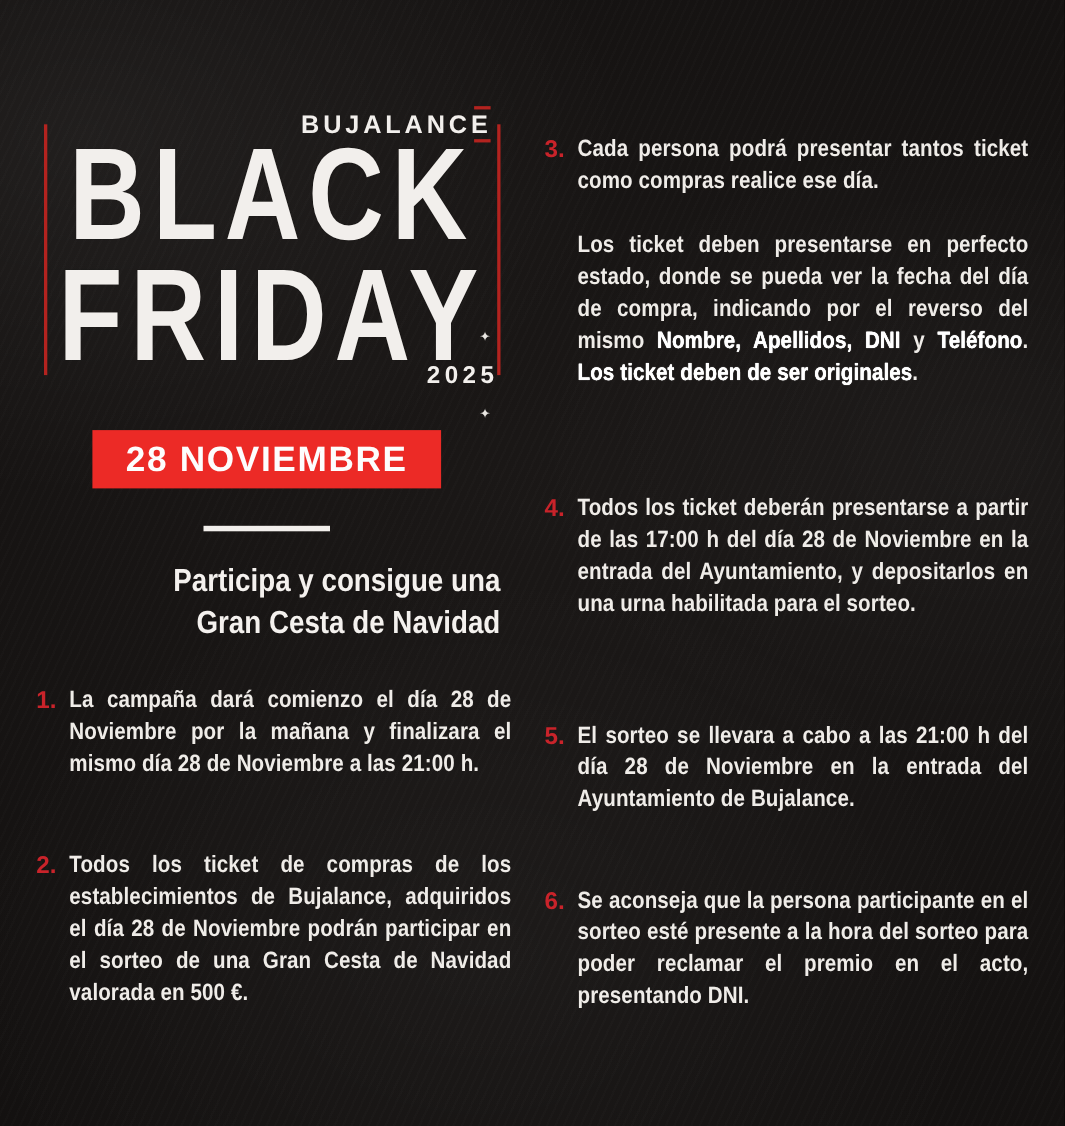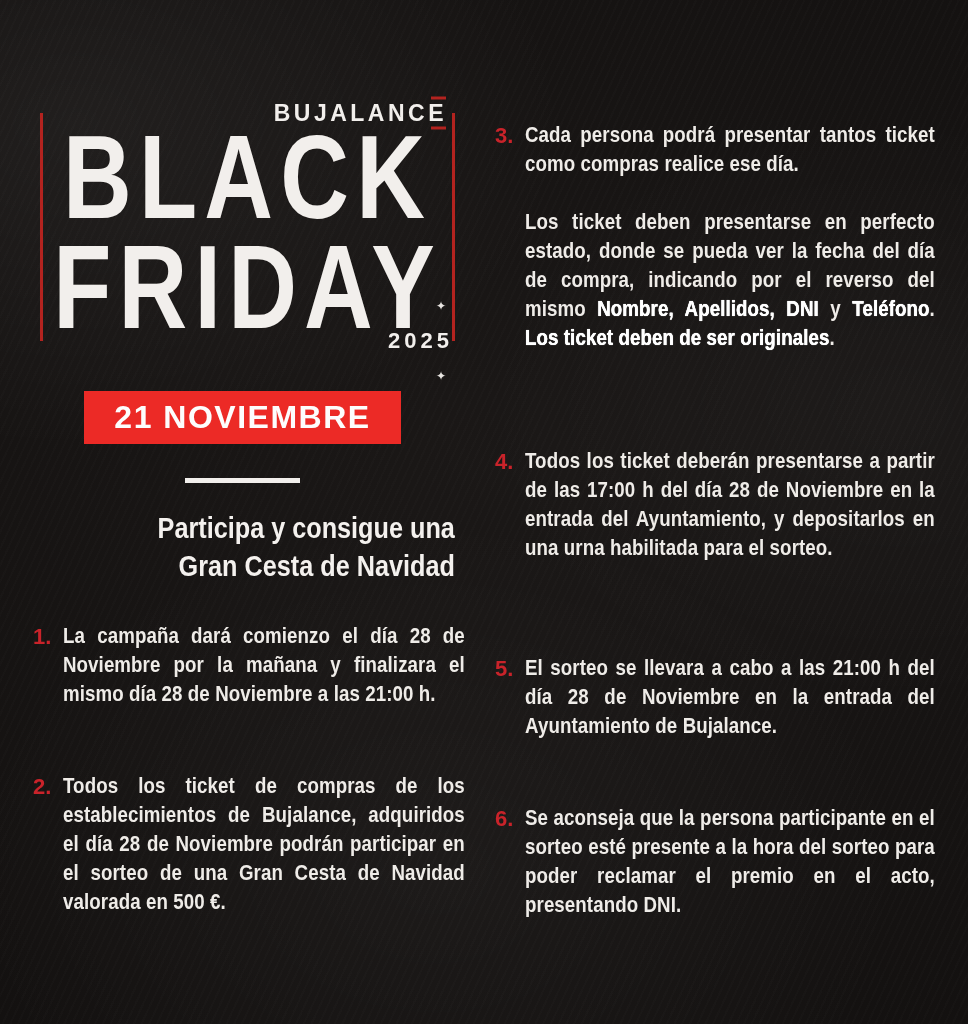--- a/index.html
+++ b/index.html
@@ -104,21 +104,21 @@
     </div>
     <div class="frame-row bottom">
       <span class="fline"></span>
       <span class="diamond">✦</span>
       <span class="year">2025</span>
       <span class="diamond">✦</span>
       <span class="fline"></span>
     </div>
   </div>
 
-  <div class="date-banner">21 NOVIEMBRE</div>
+  <div class="date-banner">28 NOVIEMBRE</div>
 
   <div class="divider"></div>
   <div class="headline">
     <span class="headline-line">Participa y consigue una</span>
     <span class="headline-line">Gran Cesta de Navidad</span>
   </div>
 
   <div class="item i1">
     <span class="num">1.</span>
     <span class="txt">La campaña dará comienzo el día 28 de Noviembre por la mañana y finalizara el mismo día 28 de Noviembre a las 21:00 h.</span>

